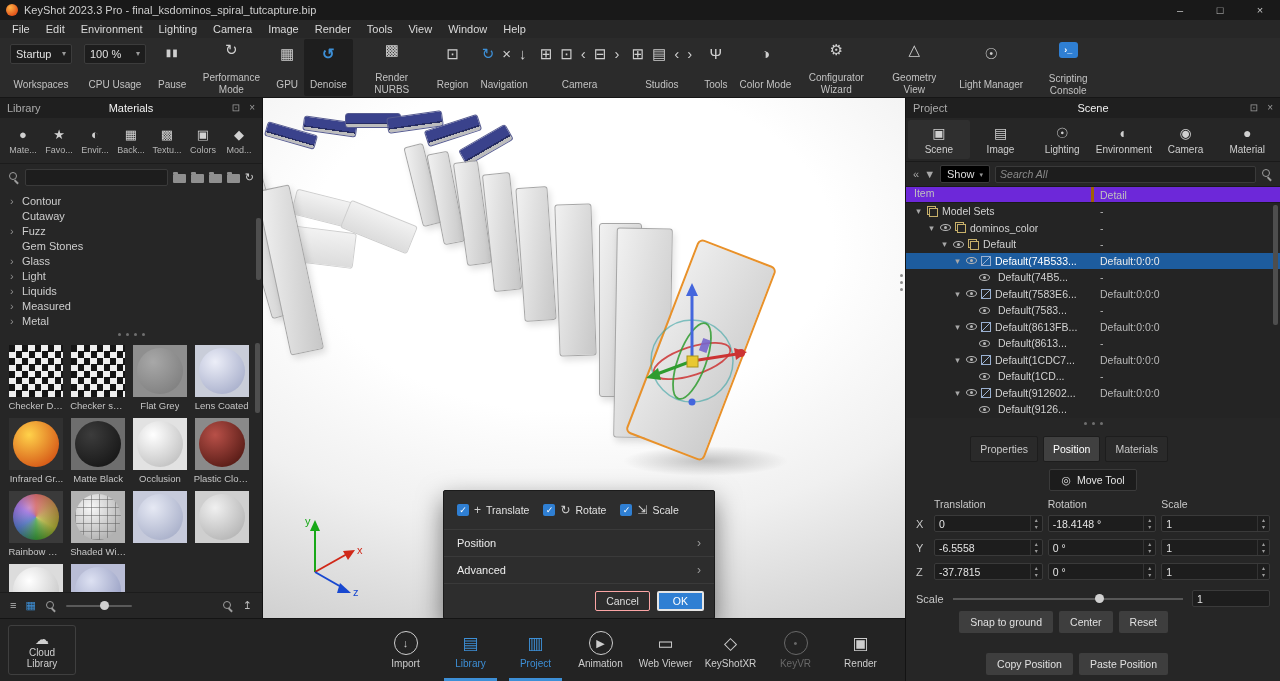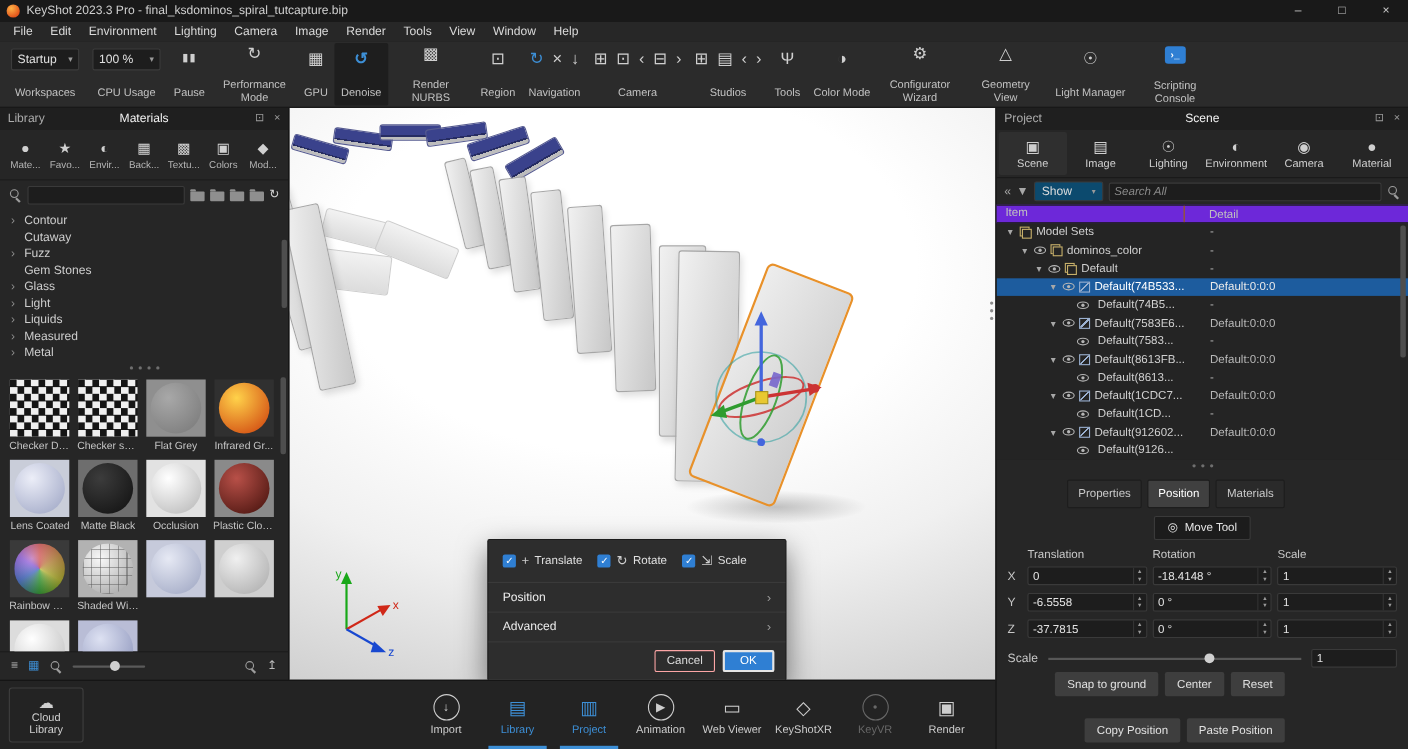--- a/index.html
+++ b/index.html
@@ -123,25 +123,25 @@
 .bb-label{font-size:10px}
 
 
 .right-panel{position:absolute;left:905px;top:98px;width:375px;height:583px;background:#262626;display:flex;flex-direction:column;border-left:1px solid #131313;z-index:5}
 .proj-tabs{height:44px;display:flex;flex:none;border-bottom:1px solid #1a1a1a;padding:2px}
 .ptab-big{flex:1;display:flex;flex-direction:column;align-items:center;justify-content:center;gap:3px;color:#cfcfcf;border-radius:2px}
 .ptab-big .icon{font-size:14px;height:16px}
 .ptab-big .lbl{font-size:10px}
 .ptab-big.active{background:#2f2f2f}
 .filter-row{height:24px;flex:none;display:flex;align-items:center;gap:5px;padding:0 7px;color:#a8a8a8}
-.show-dd{height:18px;background:#0c4a6e;border:1px solid #3a3a3a;border-radius:2px;display:flex;align-items:center;gap:18px;padding:0 6px;color:#ddd}
+.show-dd{height:18px;background:#000000;border:1px solid #3a3a3a;border-radius:2px;display:flex;align-items:center;gap:5px;padding:0 6px;color:#ddd}
 .show-dd .icon{font-size:7px;color:#9a9a9a}
 .tree-head{height:17px;flex:none;background:#6d28d9;border-top:1px solid #1a1a1a;border-bottom:1px solid #1a1a1a;display:flex;align-items:flex-start;position:relative;font-size:10.5px;color:#c0c0c0}
 .col-item{padding-left:8px}
-.col-detail{position:absolute;left:170px;border-left:1px solid #a16207;padding-left:22px;height:100%;display:flex;align-items:center}
+.col-detail{position:absolute;left:185px;border-left:3px solid #a16207;padding-left:6px;height:100%;display:flex;align-items:center}
 .scene-tree{height:215px;flex:none;overflow:hidden;position:relative;background:#242424}
 .srow{height:16.5px;display:flex;align-items:center;gap:4px;position:relative;padding-left:calc(8px + var(--ind,0)*13px);font-size:10.5px;color:#d0d0d0}
 .srow.selected{background:#1d5c9e;color:#fff}
 .srow .chev{width:9px;font-size:9px;color:#a8a8a8;flex:none;text-align:center}
 .srow-label{white-space:nowrap;overflow:hidden;max-width:calc(178px - var(--ind,0)*13px)}
 .srow-detail{position:absolute;left:194px;color:#b8b8b8}
 .srow.selected .srow-detail{color:#eaeaea}
 .prop-tabs{height:26px;flex:none;display:flex;justify-content:flex-end;padding-right:112px;gap:5px;margin-top:8px}
 .ptab{padding:0 9px;display:flex;align-items:center;color:#c8c8c8;background:#2a2a2a;border:1px solid #1d1d1d;border-radius:2px;font-size:10.5px}
 .ptab.active{background:#404040;color:#fff}
@@ -428,31 +428,31 @@
         <div class="thumb checker">
           <div class="tile"></div>
           <span class="thumb-label">Checker shi...</span>
         </div>
         <div class="thumb" style="--bg: #8f8f8f; --c1: #a8a8a8; --c2: #777777;">
           <div class="tile">
             <div class="ball"></div>
           </div>
           <span class="thumb-label">Flat Grey</span>
         </div>
+        <div class="thumb" style="--bg: #c9cdd9; --c1: #eceef8; --c2: #9aa2c2;">
+          <div class="tile">
+            <div class="ball"></div>
+          </div>
+          <span class="thumb-label">Lens Coated</span>
+        </div>
         <div class="thumb" style="--bg: #303030; --c1: #ffd24a; --c2: #cc3a0a;">
           <div class="tile">
             <div class="ball"></div>
           </div>
           <span class="thumb-label">Infrared Gr...</span>
-        </div>
-        <div class="thumb" style="--bg: #c9cdd9; --c1: #eceef8; --c2: #9aa2c2;">
-          <div class="tile">
-            <div class="ball"></div>
-          </div>
-          <span class="thumb-label">Lens Coated</span>
         </div>
         <div class="thumb" style="--bg: #6e6e6e; --c1: #3c3c3c; --c2: #0f0f0f;">
           <div class="tile">
             <div class="ball"></div>
           </div>
           <span class="thumb-label">Matte Black</span>
         </div>
         <div class="thumb" style="--bg: #e2e2e2; --c1: #ffffff; --c2: #b4b4b4;">
           <div class="tile">
             <div class="ball"></div>

